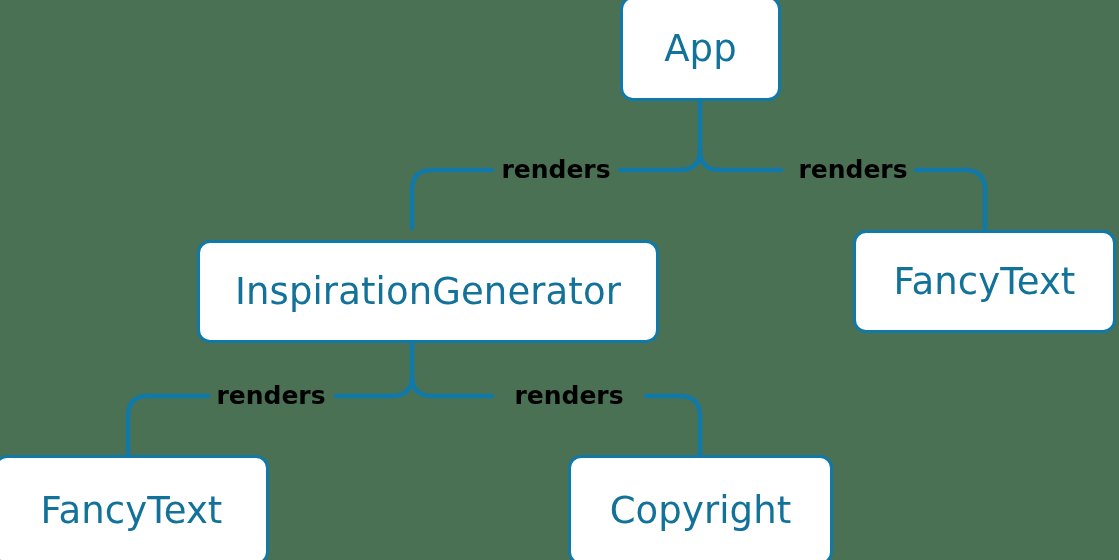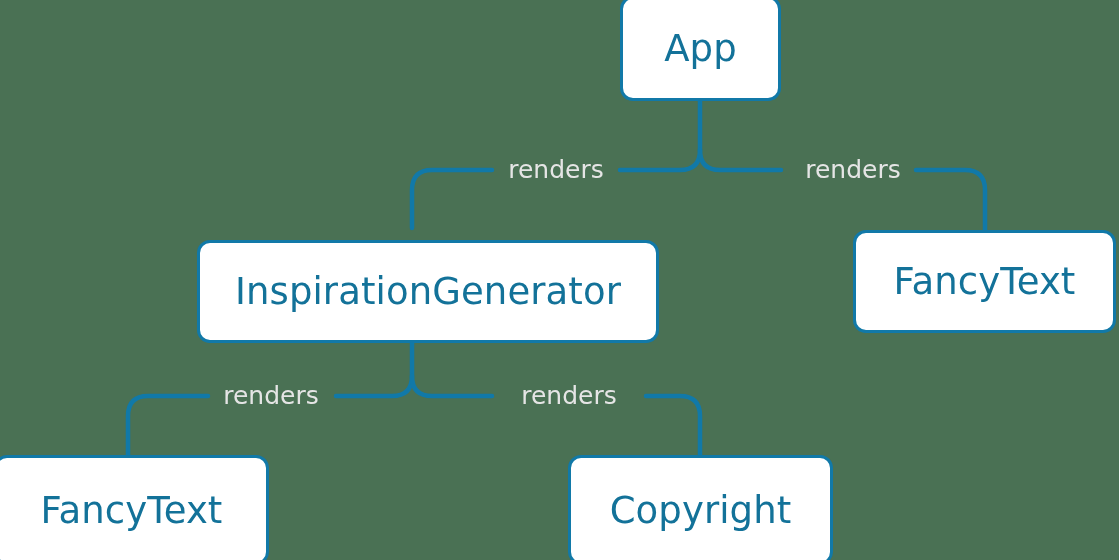--- a/index.html
+++ b/index.html
@@ -37,23 +37,23 @@
     color: #137299;
     font-size: 37px;
     font-weight: 400;
     letter-spacing: 0.1px;
     line-height: 1;
     white-space: nowrap;
     font-family: "DejaVu Sans", "Liberation Sans", sans-serif;
   }
   .edge-label {
     position: absolute;
-    color: #e5e5e5;
+    color: #000000;
     font-size: 25px;
-    font-weight: 400;
+    font-weight: 700;
     line-height: 1;
     white-space: nowrap;
     z-index: 4;
     font-family: "DejaVu Sans", "Liberation Sans", sans-serif;
     transform: translate(-50%, -50%);
   }
 
   
   #node-app            { left: 620px; top: -4px;  width: 161px; height: 105px; }
   #node-inspiration    { left: 197px; top: 228px; width: 462px; height: 103px; margin-top: 12px; }

